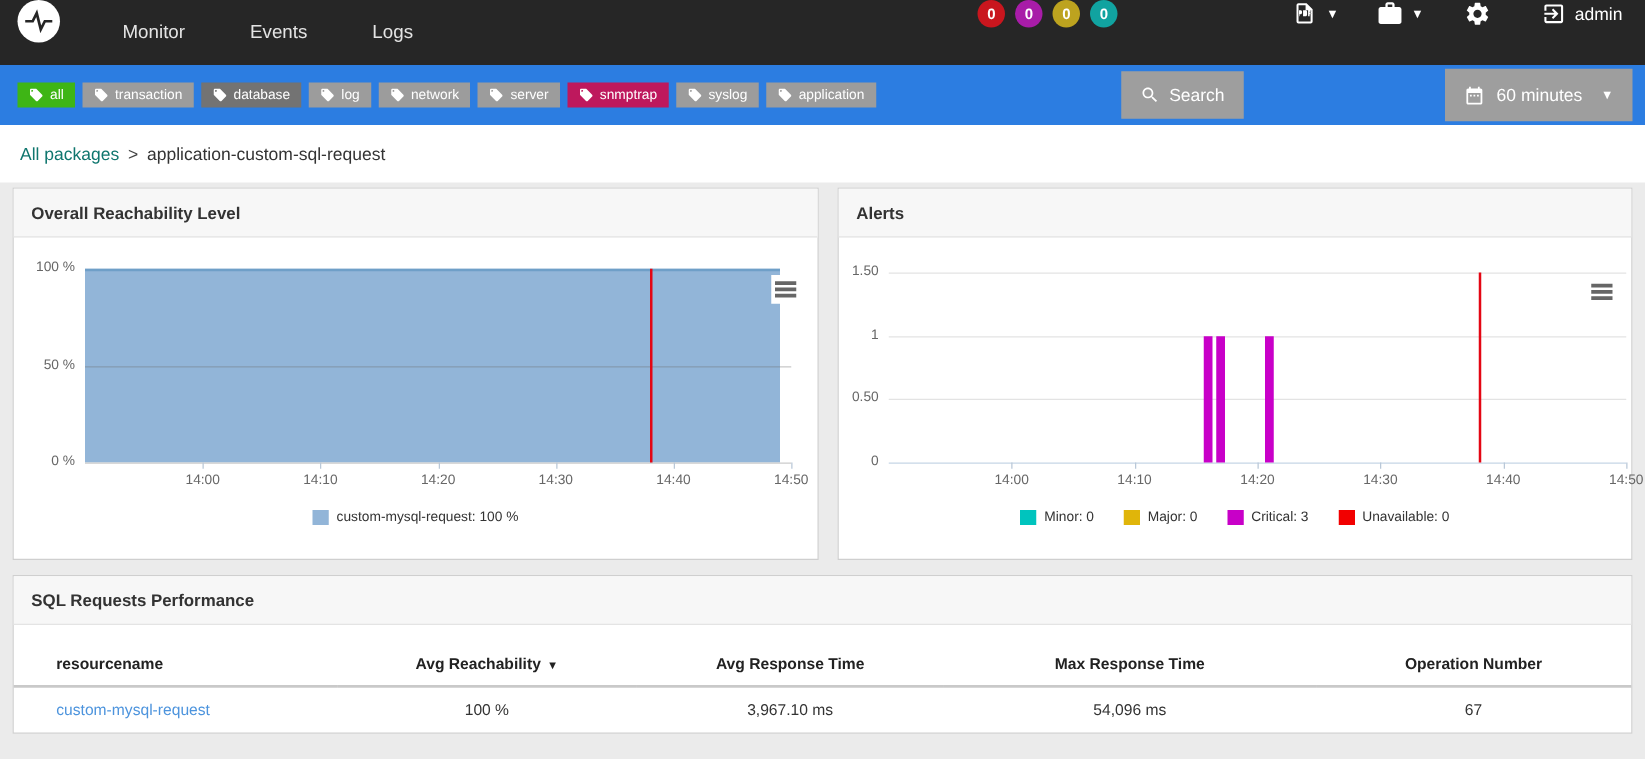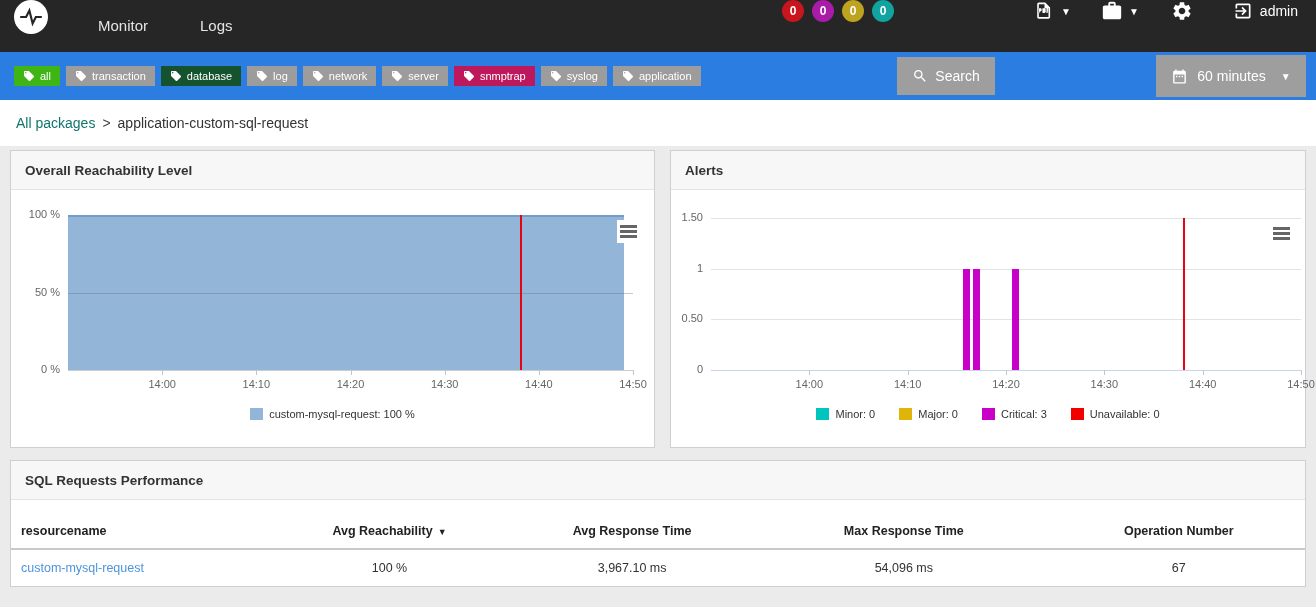--- a/index.html
+++ b/index.html
@@ -65,36 +65,37 @@
   .legend { position:absolute; left:0; right:0; top:218px; display:flex; justify-content:center; gap:24px;
             font-size:11px; color:#333; }
   .legend-item { display:flex; align-items:center; gap:6px; cursor:pointer; }
   .swatch { width:13px; height:12px; display:inline-block; }
 
   
   #panel-table { width:1296px; }
   table { width:100%; border-collapse:collapse; margin-top:12px; }
   th { font-size:12.5px; color:#222; padding:12px 8px 10px; border-bottom:2px solid #c9c9c9; }
   td { font-size:12.5px; color:#333; padding:11px 8px; }
-  th.left, td.left { text-align:left; padding-left:10px; }
+  th.left, td.left { text-align:left; padding-left:34px; }
   th.center, td.center { text-align:center; }
   td a { color:#4d94dd; text-decoration:none; cursor:pointer; }
   .sort-ind { font-size:9px; margin-left:5px; }
 </style>
 </head>
 <body>
 
 <header class="topbar">
   <div class="logo">
     <svg width="26" height="26" viewBox="0 0 24 24">
       <polyline points="2,12 7.5,12 10.5,6 13.5,18 16.5,12 22,12" fill="none" stroke="#262626" stroke-width="2"></polyline>
     </svg>
   </div>
   <nav class="menu" id="main-menu">
       <div class="menu-item">Monitor</div>
+      <div class="menu-item">Events</div>
       <div class="menu-item">Logs</div>
     </nav>
   <div class="topbar-right">
     <div class="badges" id="badges">
         <div class="badge" style="background: rgb(201, 22, 30);">0</div>
         <div class="badge" style="background: rgb(168, 28, 168);">0</div>
         <div class="badge" style="background: rgb(189, 163, 31);">0</div>
         <div class="badge" style="background: rgb(17, 163, 160);">0</div>
       </div>
     <div class="tb-btn pdf-btn">
@@ -130,21 +131,21 @@
           <path d="M21.41 11.58l-9-9C12.05 2.22 11.55 2 11 2H4c-1.1 0-2 .9-2 2v7c0 .55.22 1.05.59 1.42l9 9c.36.36.86.58 1.41.58.55 0 1.05-.22 1.41-.59l7-7c.37-.36.59-.86.59-1.41 0-.55-.23-1.06-.59-1.42zM5.5 7C4.67 7 4 6.33 4 5.5S4.67 4 5.5 4 7 4.67 7 5.5 6.33 7 5.5 7z"></path>
         </svg>
         <span>all</span>
       </span>
       <span class="tag" style="background: rgb(156, 156, 156);">
         <svg width="12" height="12" viewBox="0 0 24 24">
           <path d="M21.41 11.58l-9-9C12.05 2.22 11.55 2 11 2H4c-1.1 0-2 .9-2 2v7c0 .55.22 1.05.59 1.42l9 9c.36.36.86.58 1.41.58.55 0 1.05-.22 1.41-.59l7-7c.37-.36.59-.86.59-1.41 0-.55-.23-1.06-.59-1.42zM5.5 7C4.67 7 4 6.33 4 5.5S4.67 4 5.5 4 7 4.67 7 5.5 6.33 7 5.5 7z"></path>
         </svg>
         <span>transaction</span>
       </span>
-      <span class="tag" style="background: #14532d;">
+      <span class="tag" style="background: #737373;">
         <svg width="12" height="12" viewBox="0 0 24 24">
           <path d="M21.41 11.58l-9-9C12.05 2.22 11.55 2 11 2H4c-1.1 0-2 .9-2 2v7c0 .55.22 1.05.59 1.42l9 9c.36.36.86.58 1.41.58.55 0 1.05-.22 1.41-.59l7-7c.37-.36.59-.86.59-1.41 0-.55-.23-1.06-.59-1.42zM5.5 7C4.67 7 4 6.33 4 5.5S4.67 4 5.5 4 7 4.67 7 5.5 6.33 7 5.5 7z"></path>
         </svg>
         <span>database</span>
       </span>
       <span class="tag" style="background: rgb(156, 156, 156);">
         <svg width="12" height="12" viewBox="0 0 24 24">
           <path d="M21.41 11.58l-9-9C12.05 2.22 11.55 2 11 2H4c-1.1 0-2 .9-2 2v7c0 .55.22 1.05.59 1.42l9 9c.36.36.86.58 1.41.58.55 0 1.05-.22 1.41-.59l7-7c.37-.36.59-.86.59-1.41 0-.55-.23-1.06-.59-1.42zM5.5 7C4.67 7 4 6.33 4 5.5S4.67 4 5.5 4 7 4.67 7 5.5 6.33 7 5.5 7z"></path>
         </svg>
         <span>log</span>

